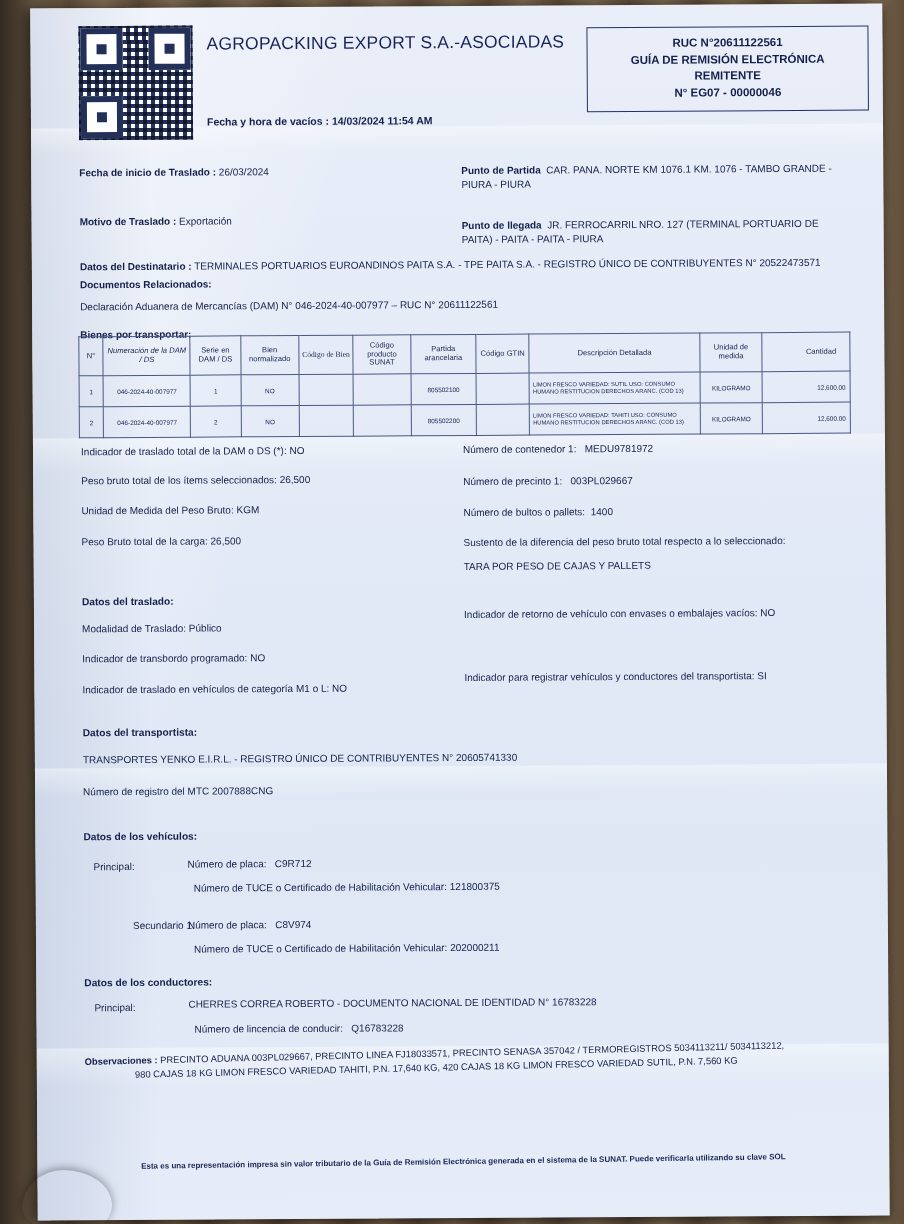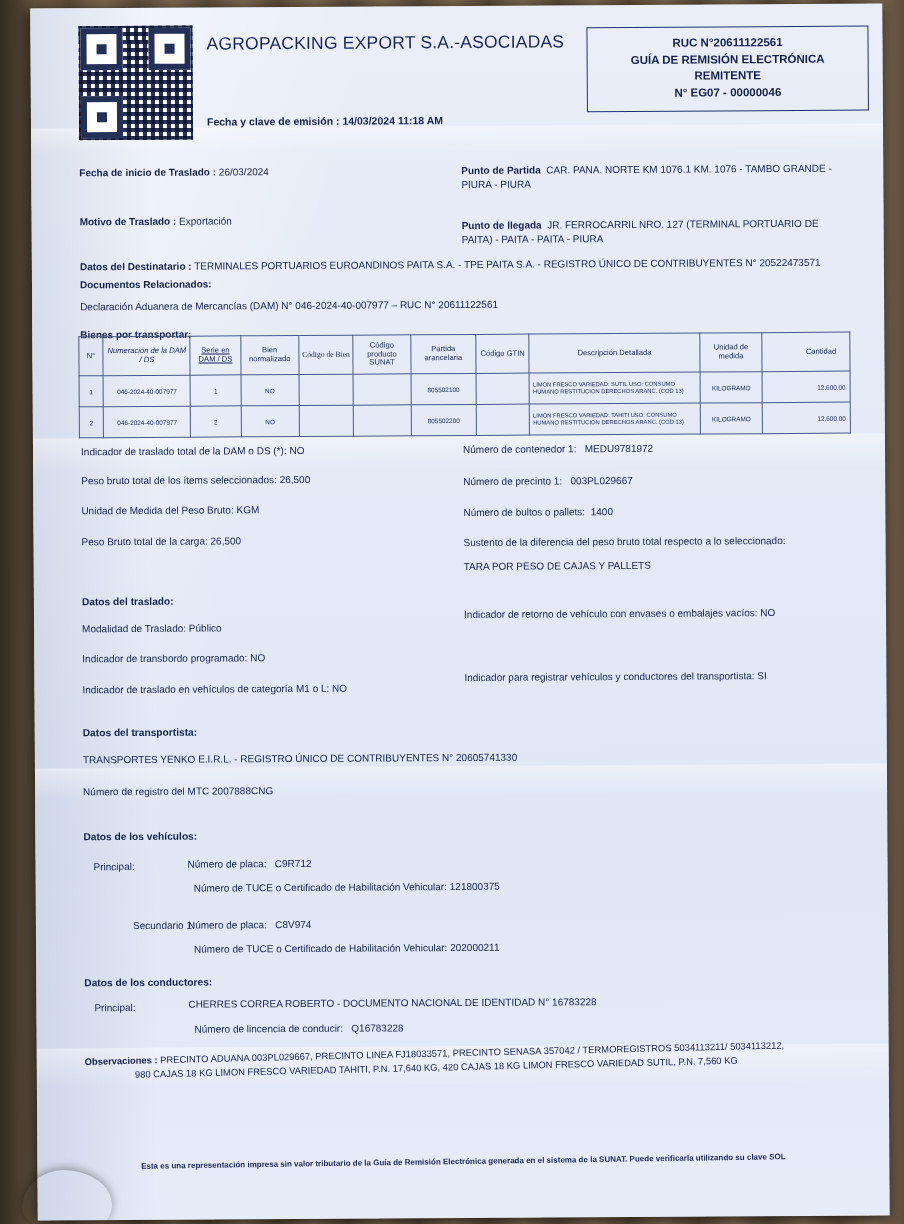--- a/index.html
+++ b/index.html
@@ -232,22 +232,22 @@
     <div class="company">AGROPACKING EXPORT S.A.-ASOCIADAS</div>
 
     <div class="ruc-box">
       <div>RUC N°20611122561</div>
       <div>GUÍA DE REMISIÓN ELECTRÓNICA</div>
       <div>REMITENTE</div>
       <div>N° EG07 - 00000046</div>
     </div>
 
     <div class="emision">
-      <span>Fecha y clave de emisión :</span>
-      <span>14/03/2024 11:18 AM</span>
+      <span>Fecha y hora de vacíos :</span>
+      <span>14/03/2024 11:54 AM</span>
     </div>
 
     <div class="row col-l" style="top:158px;">
       <span class="lbl">Fecha de inicio de Traslado :</span>
       <span>26/03/2024</span>
     </div>
     <div class="row col-r" style="top:158px;">
       <span class="lbl">Punto de Partida</span>&nbsp;
       <span>CAR. PANA. NORTE KM 1076.1 KM. 1076  - TAMBO GRANDE - PIURA - PIURA</span>
     </div>
@@ -273,21 +273,21 @@
 
     <div class="row" style="left:48px; top:320px; width:300px;">
       <span class="lbl">Bienes por transportar:</span>
     </div>
 
     <table class="tbl">
       <thead>
         <tr>
           <th style="width:22px;">N°</th>
           <th style="width:92px;font-style:italic;">Numeración de la DAM / DS</th>
-          <th style="width:52px;text-decoration:underline;">Serie en DAM / DS</th>
+          <th style="width:52px;">Serie en DAM / DS</th>
           <th style="width:56px;margin-left:37px;">Bien normalizado</th>
           <th style="width:56px;font-family:Liberation Serif, serif;">Código de Bien</th>
           <th style="width:58px;">Código producto SUNAT</th>
           <th style="width:66px;margin-top:23px;">Partida arancelaria</th>
           <th style="width:54px;">Código GTIN</th>
           <th style="width:196px;">Descripción Detallada</th>
           <th style="width:62px;margin-top:36px;">Unidad de medida</th>
           <th style="width:58px;padding-left:32px;">Cantidad</th>
         </tr>
       </thead>

